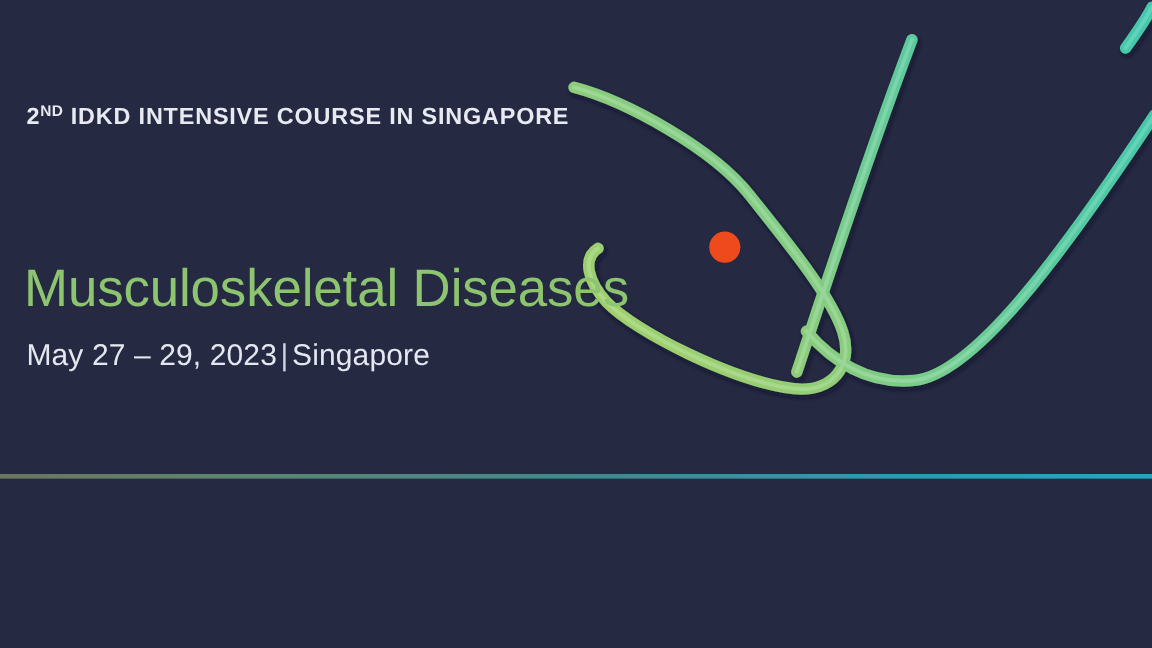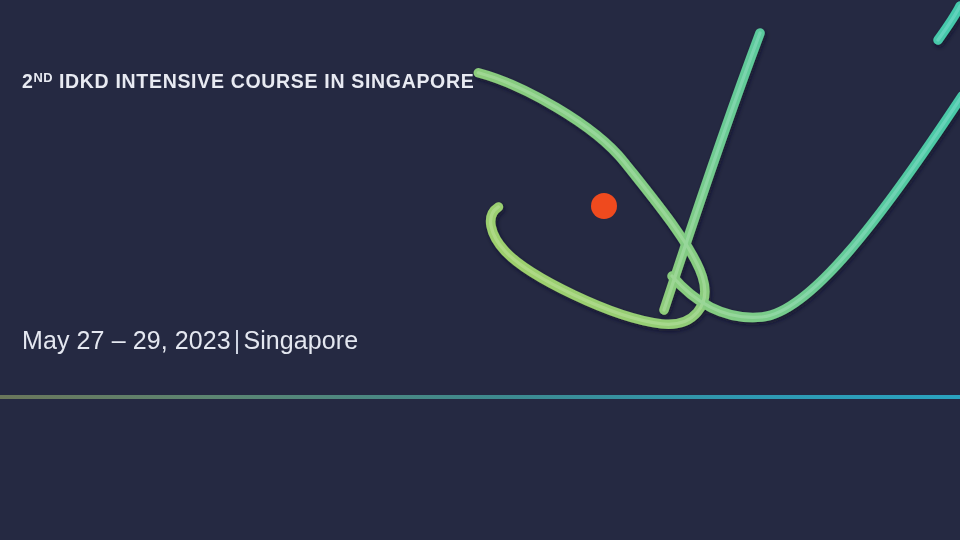--- a/index.html
+++ b/index.html
@@ -37,21 +37,21 @@
   }
 
   .eyebrow {
     color: #e8eaf2;
     font-size: 19.5px;
     font-weight: bold;
     letter-spacing: 0.035em;
     line-height: 26px;
     white-space: nowrap;
   }
-  #eyebrow-line-1 { position: absolute; left: 2px; top: 68px; }
+  #eyebrow-line-1 { position: absolute; left: 2px; top: 84px; }
   #eyebrow-line-2 { position: absolute; left: 2px; top: 110px; }
   .eyebrow sup {
     font-size: 0.66em;
     vertical-align: baseline;
     position: relative;
     top: -0.45em;
     letter-spacing: 0.03em;
   }
 
   #course-title {
@@ -70,21 +70,20 @@
   #event-details {
     position: absolute;
     left: 2px;
     top: 280px;
     color: #e4e7f0;
     font-size: 25px;
     font-weight: normal;
     letter-spacing: 0.004em;
     line-height: 32px;
     white-space: nowrap;
-    margin-top: 44px;
   }
   #event-details .sep {
     color: #cfd4e2;
     padding: 0 3px;
   }
 
   
   #divider-rule {
     position: absolute;
     left: 0;
@@ -171,20 +170,21 @@
     <circle cx="604" cy="206" r="13" fill="#ef4a1e"></circle>
   </svg>
 
   <div id="text-block">
 
     <div class="eyebrow" id="eyebrow-line-1">
       <span>2</span><sup>ND</sup><span> IDKD INTENSIVE COURSE IN SINGAPORE</span>
     </div>
 
 
+    <h1 id="course-title">Musculoskeletal Diseases</h1>
 
     <div id="event-details">
       <span>May 27 – 29, 2023</span><span class="sep">|</span><span>Singapore</span>
     </div>
   </div>
 
   <div id="divider-rule"></div>
 
   <div id="lower-panel"></div>
 

